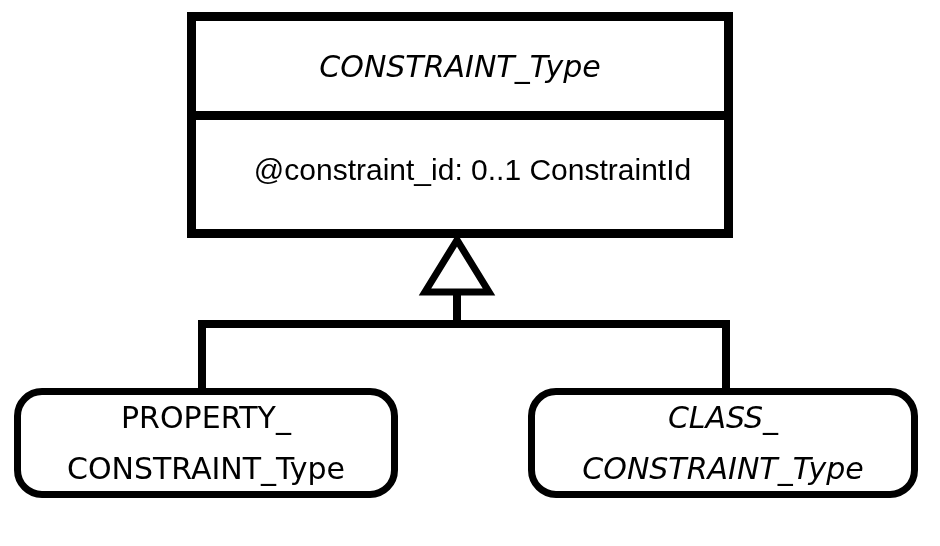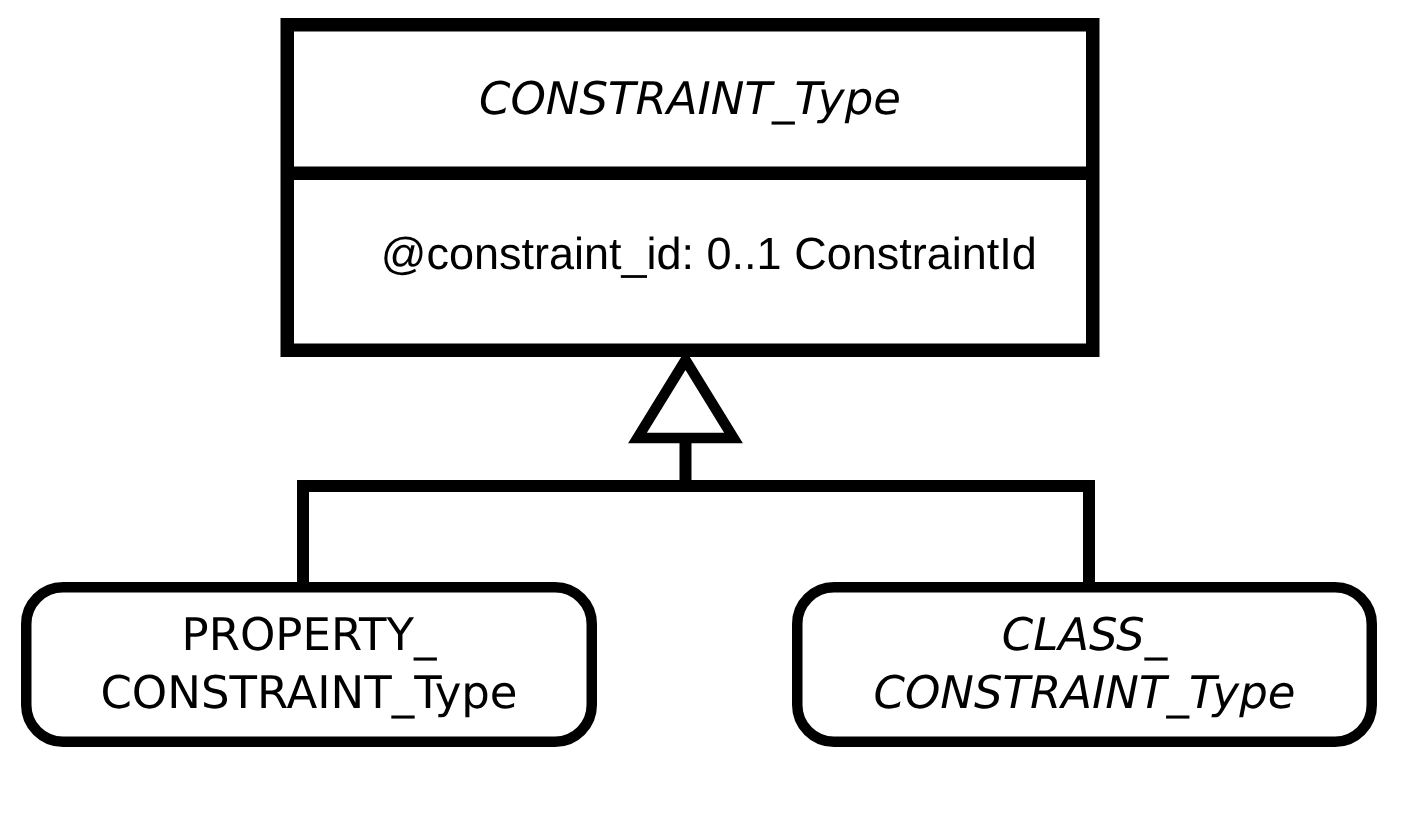--- a/index.html
+++ b/index.html
@@ -74,21 +74,21 @@
     top: 388px;
     height: 110px;
     border: 7px solid var(--line-color, #000000);
     border-radius: 28px;
     background: var(--fill-color, #ffffff);
     display: flex;
     align-items: center;
     justify-content: center;
     text-align: center;
     font-size: 30px;
-    line-height: 39px;
+    line-height: 51px;
   }
   .child-box .class-name {
     white-space: pre-line;
   }
   .child-left {
     left: 14px;
     width: 384px;
   }
   .child-right {
     left: 528px;

